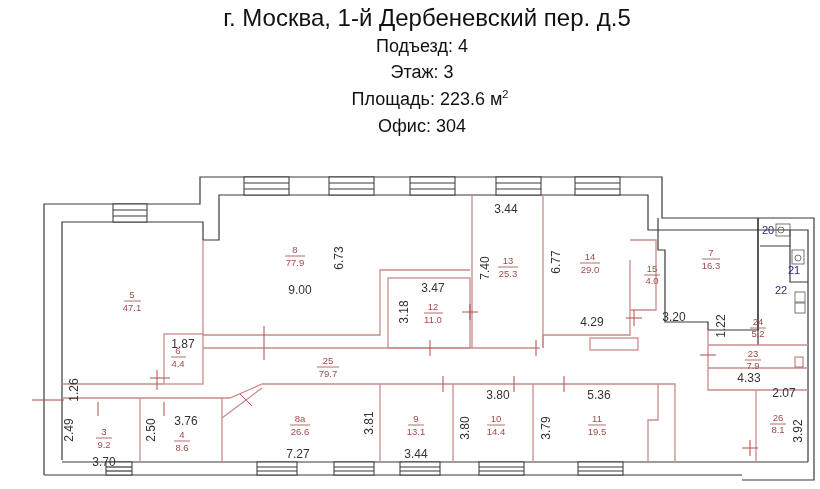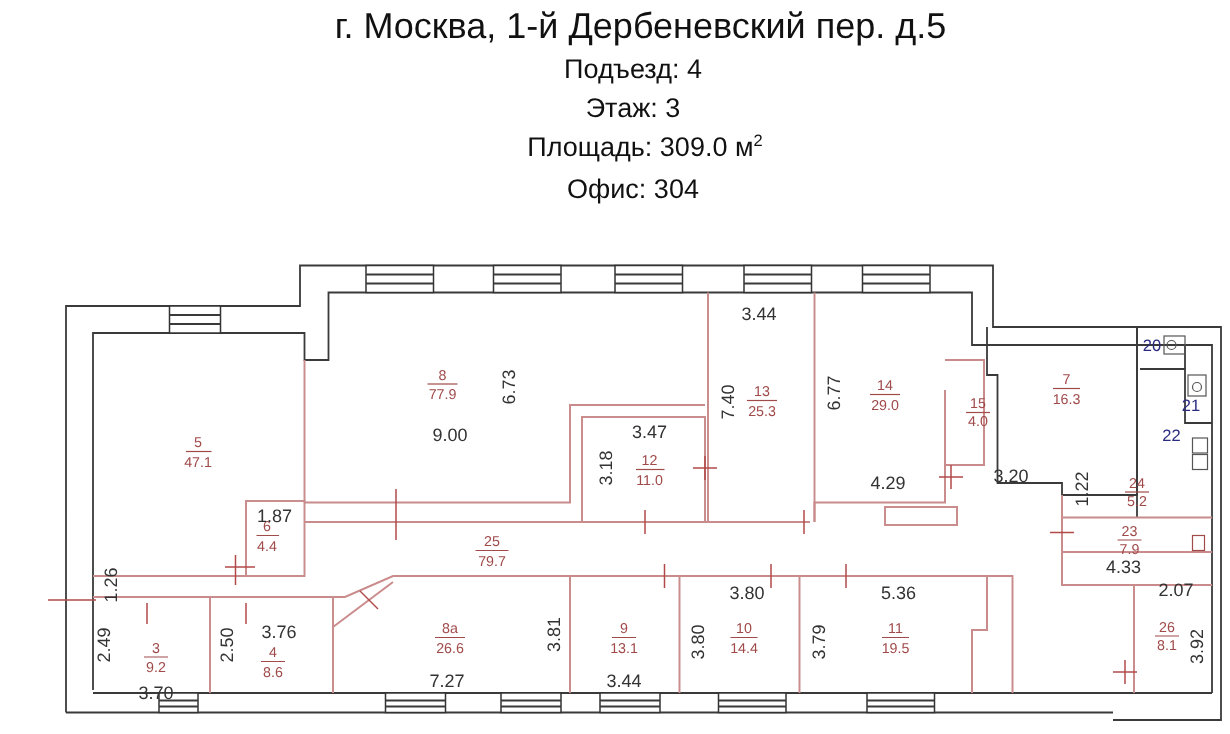--- a/index.html
+++ b/index.html
@@ -22,21 +22,21 @@
   .wc { fill:#2a2a80; font-size:11px; font-family:"Liberation Sans", sans-serif; text-anchor:middle; }
   .door { stroke:#b24a4a; stroke-width:1; fill:none; }
 </style>
 </head>
 <body>
 
 <div class="header">
   <div class="h-line" id="title">г. Москва, 1-й Дербеневский пер. д.5</div>
   <div class="h-line" id="entrance">Подъезд: 4</div>
   <div class="h-line" id="floor">Этаж: 3</div>
-  <div class="h-line" id="area"><span>Площадь:  309.0 м</span><sup>2</sup></div>
+  <div class="h-line" id="area"><span>Площадь:  223.6 м</span><sup>2</sup></div>
   <div class="h-line" id="office">Офис: 304</div>
 </div>
 
 <svg width="820" height="489" viewBox="0 0 820 489">
 
   <g>
     <polyline class="wall" points="44,475 44,204 200,204 200,177 662,177 662,218 814,218 814,480 742,480"></polyline>
     <polyline class="wall" points="62,460 62,222 203,222 203,240 219,240 219,195 648,195 648,230 808,230 808,462"></polyline>
     <line class="wall" x1="44" y1="475" x2="742" y2="475"></line>
     <line class="wall" x1="62" y1="462" x2="808" y2="462"></line>

